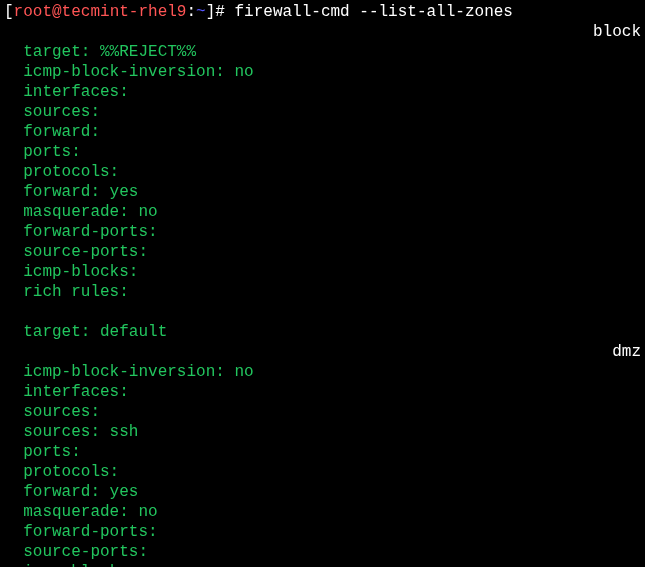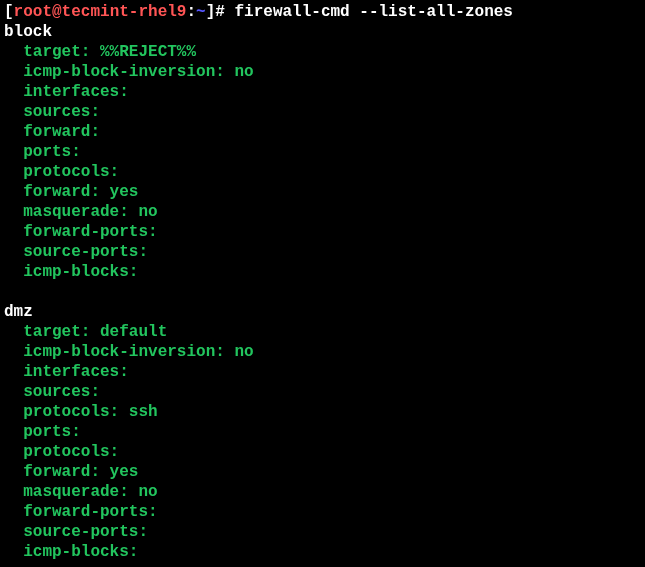--- a/index.html
+++ b/index.html
@@ -1,19 +1,18 @@
 <!DOCTYPE html>
 <html><head>
   <meta charset="utf-8">
   <style>
     * {
       margin: 0;
       padding: 0;
       box-sizing: border-box;
-      font-weight: bold;
     }
     body {
       background: #000000;
       font-family: "Courier New", Courier, monospace;
       font-size: 16px;
       line-height: 1.25;
       color: #ffffff;
       padding: 2px 4px;
       width: 645px;
       height: 567px;
@@ -36,20 +35,21 @@
     }
     .command {
       color: #ffffff;
     }
     .output {
       color: #22c55e;
       white-space: pre;
     }
     .zone-name {
       color: #ffffff;
+      text-align: right;
     }
     .property {
       padding-left: 2ch;
     }
   </style>
 </head>
 <body>
 
 <div class="prompt-line"><span class="bracket">[</span><span class="user-host">root@tecmint-rhel9</span><span class="bracket">:</span><span class="tilde">~</span><span class="bracket">]</span><span class="hash">#</span> <span class="command">firewall-cmd --list-all-zones</span></div>
 
@@ -60,27 +60,28 @@
     <div class="output property">interfaces:</div>
     <div class="output property">sources:</div>
     <div class="output property">forward:</div>
     <div class="output property">ports:</div>
     <div class="output property">protocols:</div>
     <div class="output property">forward: yes</div>
     <div class="output property">masquerade: no</div>
     <div class="output property">forward-ports:</div>
     <div class="output property">source-ports:</div>
     <div class="output property">icmp-blocks:</div>
+    <div class="output property">rich rules:</div>
     <div class="output">&nbsp;</div>
+    <div class="output property">target: default</div>
     <div class="output zone-name">dmz</div>
-    <div class="output property">target: default</div>
     <div class="output property">icmp-block-inversion: no</div>
     <div class="output property">interfaces:</div>
     <div class="output property">sources:</div>
-    <div class="output property">protocols: ssh</div>
+    <div class="output property">sources: ssh</div>
     <div class="output property">ports:</div>
     <div class="output property">protocols:</div>
     <div class="output property">forward: yes</div>
     <div class="output property">masquerade: no</div>
     <div class="output property">forward-ports:</div>
     <div class="output property">source-ports:</div>
     <div class="output property">icmp-blocks:</div>
   </div>
 
 </body></html>

